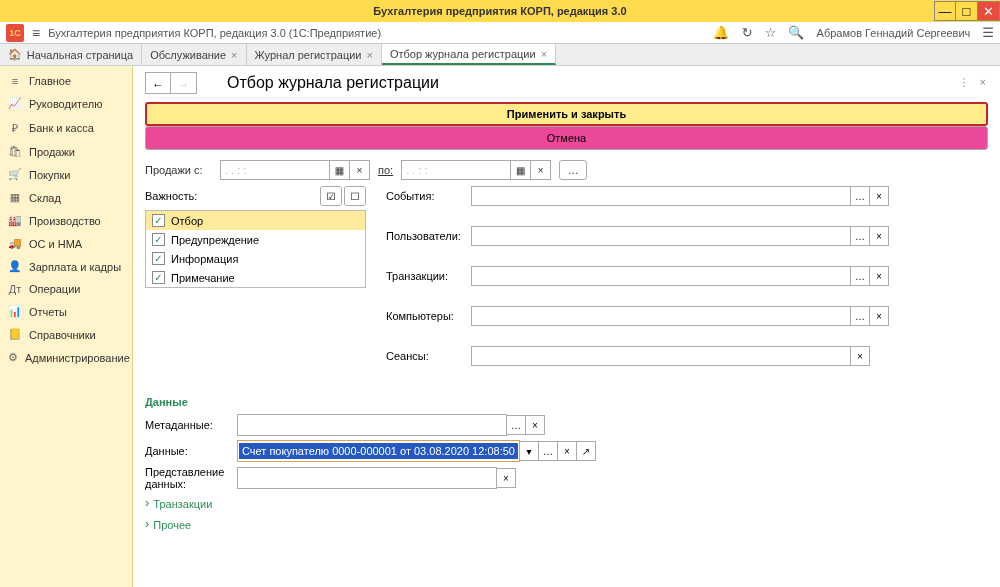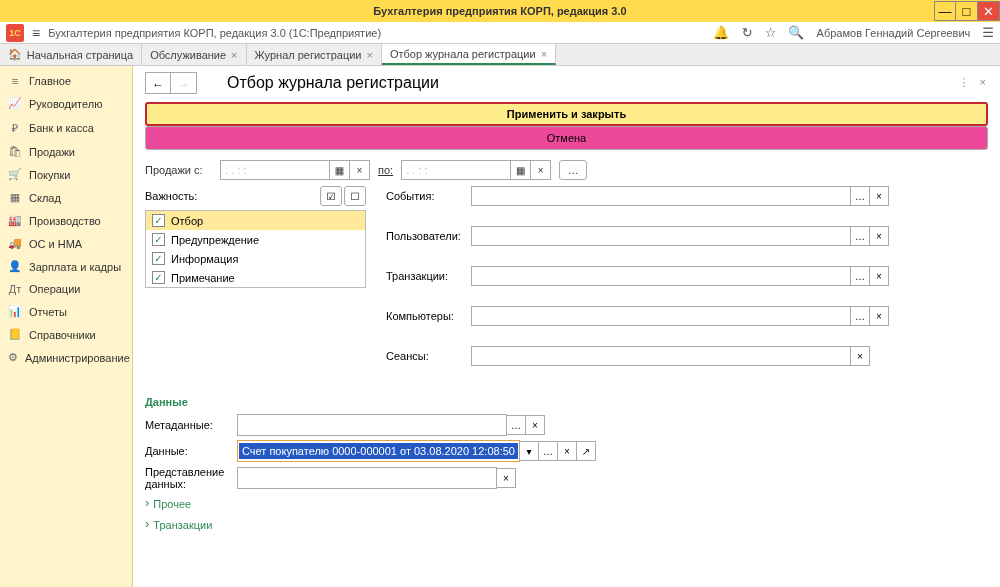--- a/index.html
+++ b/index.html
@@ -310,20 +310,20 @@
 
     <div class="data-row">
       <span class="data-lbl">Представление данных:</span>
       <div class="data-field repr"></div>
       <div class="filter-btns">
           <div class="smallbtn">×</div>
         </div>
     </div>
 
     <div class="expand">
+        <span>Транзакции</span>
+      </div>
+    <div class="expand">
         <span>Прочее</span>
       </div>
-    <div class="expand">
-        <span>Транзакции</span>
-      </div>
 
   </div>
 </div>
 
 </body></html>

